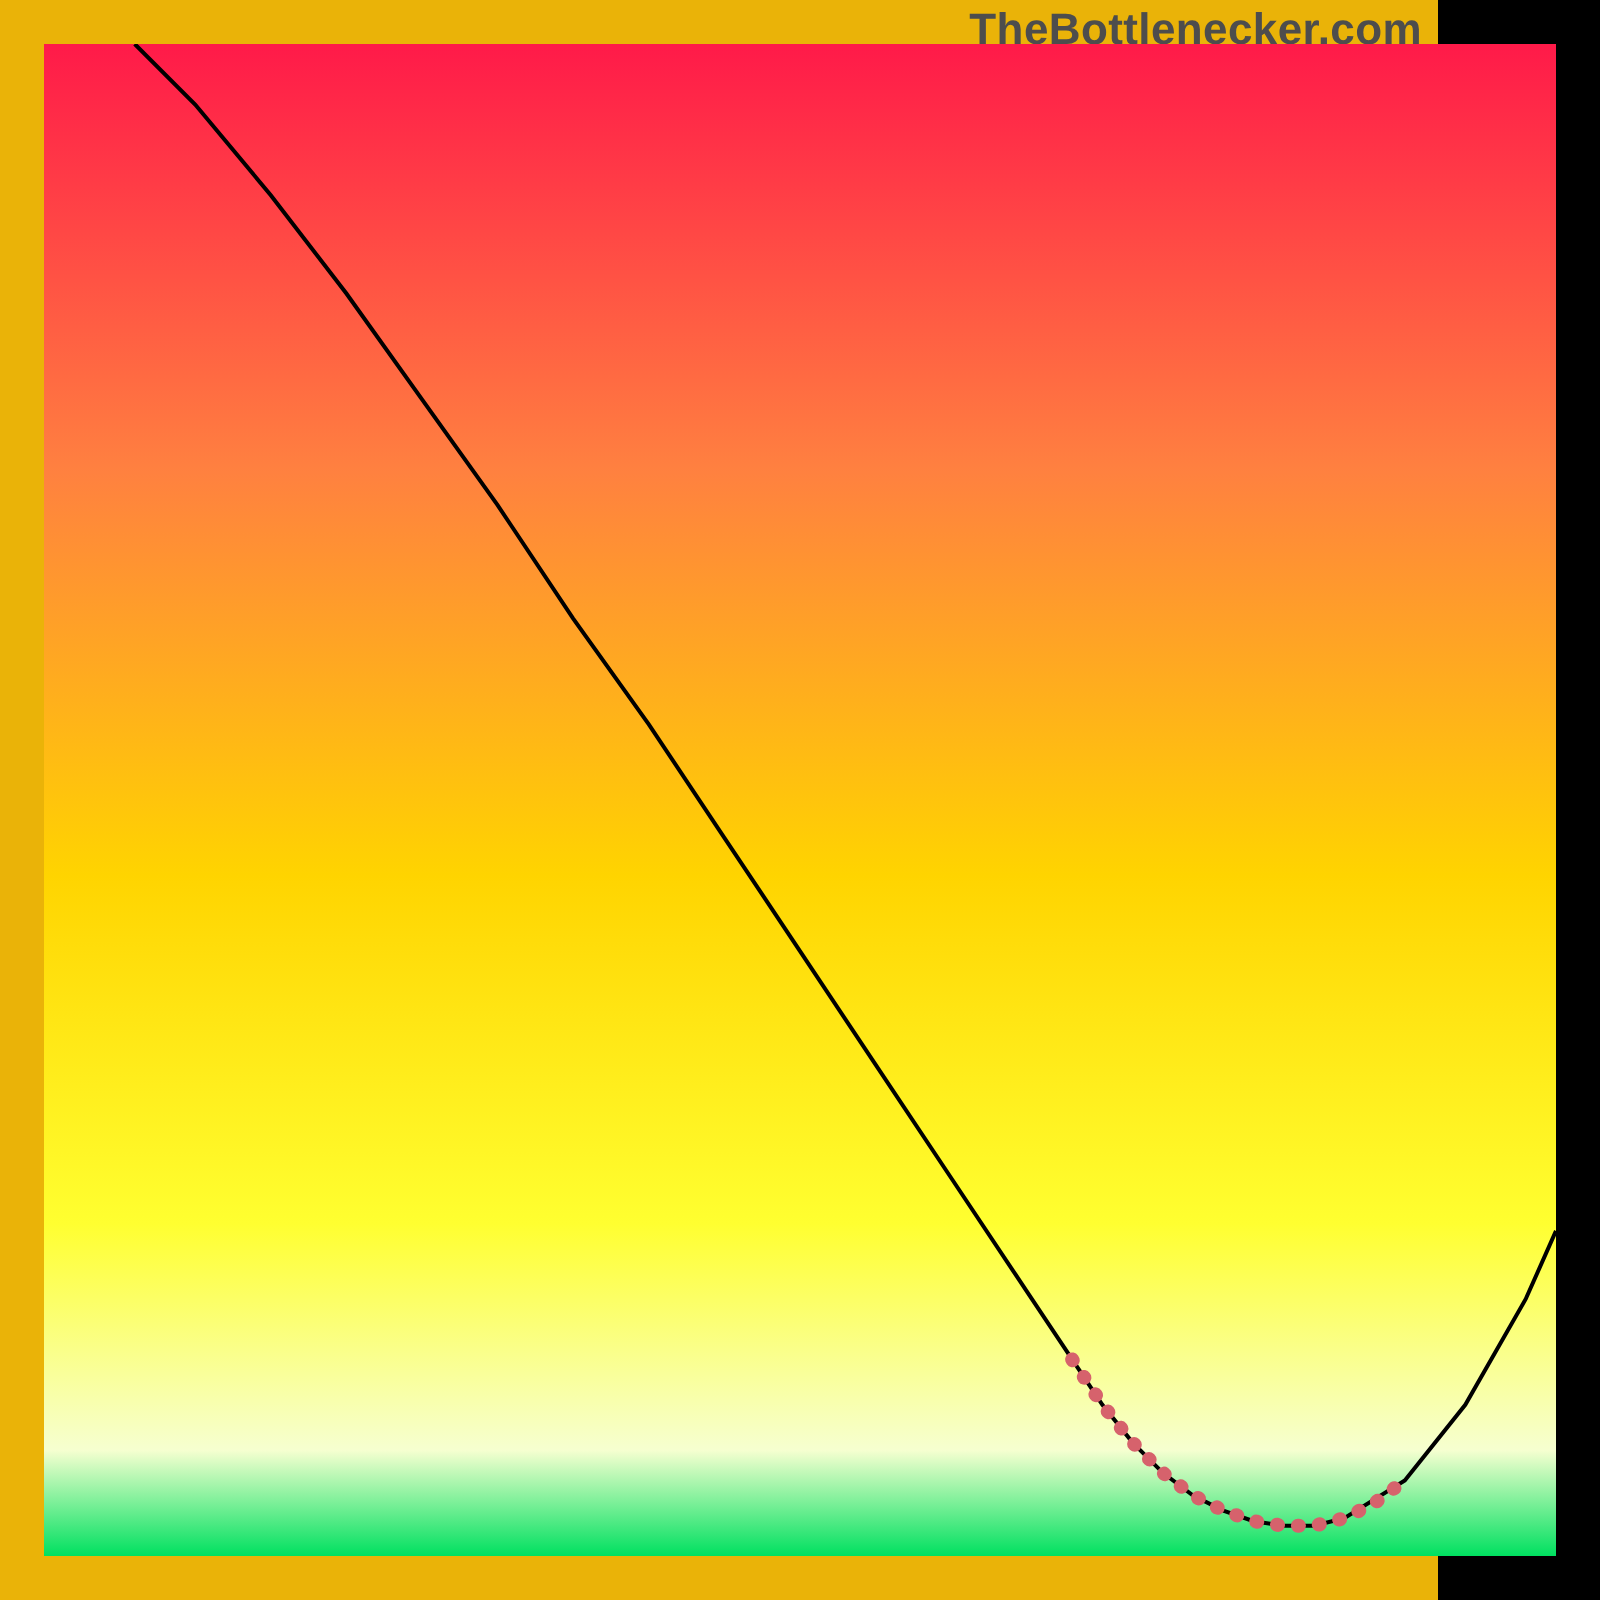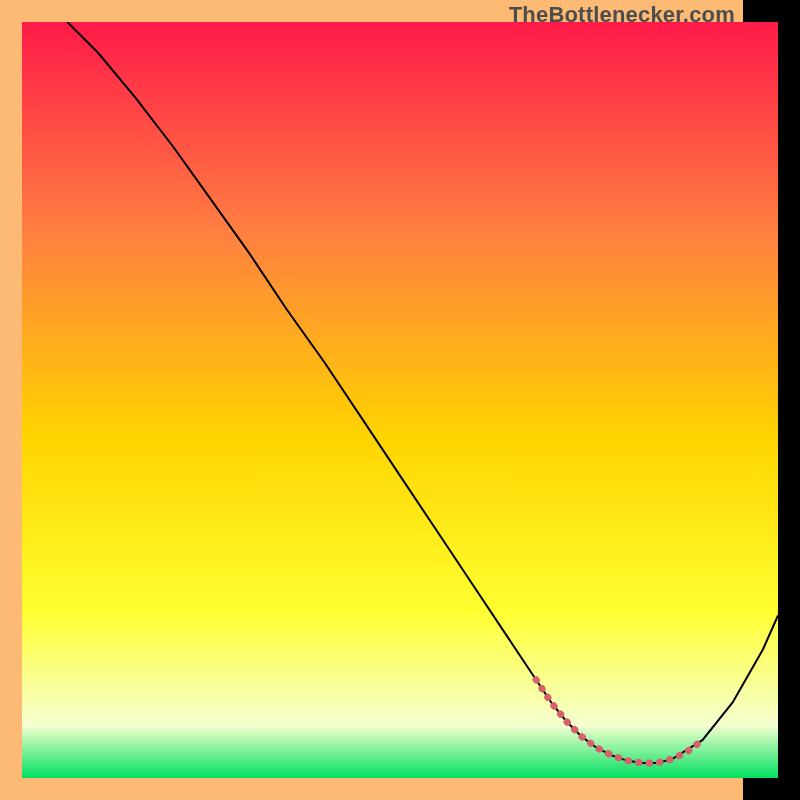--- a/index.html
+++ b/index.html
@@ -8,22 +8,21 @@
     width: 800px;
     height: 800px;
     background: #000000;
     overflow: hidden;
     font-family: Arial, Helvetica, sans-serif;
   }
   .frame {
     position: relative;
     width: 719px;
     height: 800px;
-    background: #fdba74;
-    padding-left: 24px;
+    background: #eab308;
   }
   .plot {
     position: absolute;
     left: 22px;
     top: 22px;
     width: 756px;
     height: 756px;
   }
   .watermark {
     position: absolute;

